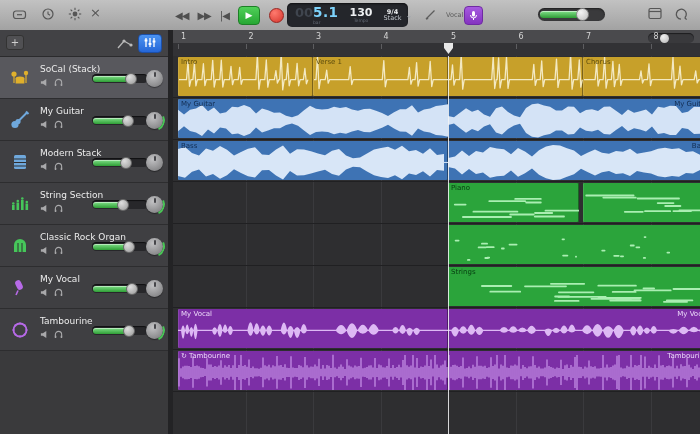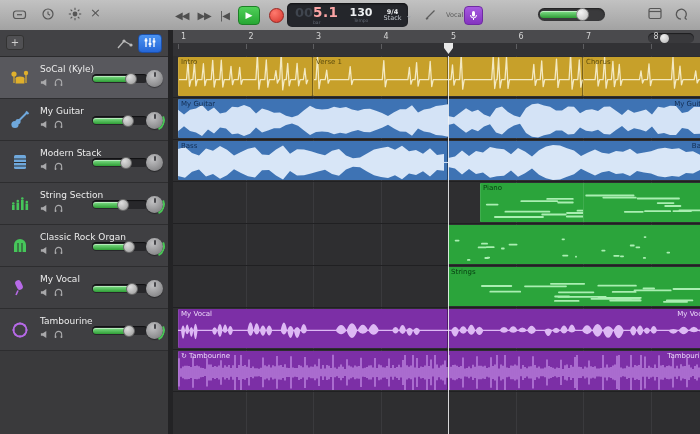--- a/index.html
+++ b/index.html
@@ -14,21 +14,21 @@
   .transport{position:absolute;left:175px;top:4px;display:flex;align-items:center;gap:9px;height:22px;}
   .tglyph{color:#4f4f4f;font-size:10px;letter-spacing:-1px;}
   .playbtn{width:20px;height:17px;border-radius:4px;background:linear-gradient(#4fd058,#27a733);
            border:1px solid #1d7f26;color:#fff;font-size:9px;text-align:center;line-height:16px;}
   .recbtn{width:13px;height:13px;border-radius:50%;background:radial-gradient(circle at 35% 30%,#ff7a6e,#d5352c);
           border:1px solid #992420;}
   .lcd{position:absolute;left:287px;top:3px;width:121px;height:24px;border-radius:5px;
        background:#24262b;box-shadow:inset 0 1px 2px rgba(0,0,0,.6);display:flex;align-items:center;}
   .lcd .seg{display:flex;flex-direction:column;align-items:center;line-height:1;}
   .lcd-dim{color:#3f454e;font-size:13px;font-weight:bold;}
-  .lcd-pos{color:#fca5a5;font-size:13.5px;font-weight:bold;letter-spacing:.5px;}
+  .lcd-pos{color:#7dd3fc;font-size:13.5px;font-weight:bold;letter-spacing:.5px;}
   .lcd-sub{font-size:4.5px;color:#646b75;margin-top:1px;}
   .lcd-tempo{color:#eef0f2;font-size:11px;font-weight:bold;}
   .lcd-sig{color:#eef0f2;font-size:6.5px;font-weight:bold;}
   .lcd-key{color:#c2c7cd;font-size:6.5px;}
   .lcd-chev{color:#9aa1a9;font-size:8px;margin-left:4px;}
   .vocal-label{position:absolute;left:446px;top:11px;font-size:6.5px;color:#5d5d5d;}
   .vocal-badge{position:absolute;left:464px;top:6px;width:17px;height:17px;border-radius:4px;
                background:linear-gradient(#a65ae0,#8433c0);border:1px solid #6f2aa3;}
   .vocal-badge svg{display:block;margin:3px auto;}
   .mslider{position:absolute;left:538px;top:8px;width:67px;height:13px;border-radius:7px;
@@ -207,21 +207,21 @@
     <div id="tracks">
         <div class="trow selected">
           <span class="ticon"><svg width="22" height="22" viewBox="0 0 22 22">
               <circle cx="5" cy="7" r="2.6" fill="#e0b02c"></circle>
               <circle cx="17" cy="6" r="2.2" fill="#e0b02c"></circle>
               <line x1="5" y1="9" x2="5" y2="16" stroke="#e0b02c" stroke-width="1.2"></line>
               <line x1="17" y1="8" x2="17" y2="16" stroke="#e0b02c" stroke-width="1.2"></line>
               <ellipse cx="11" cy="11.5" rx="4.4" ry="2" fill="#e0b02c"></ellipse>
               <rect x="6.6" y="11.5" width="8.8" height="5" fill="#e0b02c"></rect>
             </svg></span>
-          <span class="tname">SoCal (Kyle)</span>
+          <span class="tname">SoCal (Stack)</span>
           <span class="tmini">
             <svg width="9" height="9" viewBox="0 0 10 10">
               <path d="M1 3.5 h2.2 L7 1 v8 L3.2 6.5 H1 z" fill="#a9a9ab"></path>
             </svg>
             <svg width="9" height="9" viewBox="0 0 10 10">
               <path d="M1.5 7 v-2 a3.5 3.5 0 0 1 7 0 v2" fill="none" stroke="#a9a9ab" stroke-width="1.2"></path>
               <rect x="0.8" y="6" width="1.8" height="3" rx="0.8" fill="#a9a9ab"></rect>
               <rect x="7.4" y="6" width="1.8" height="3" rx="0.8" fill="#a9a9ab"></rect>
             </svg>
           </span>
@@ -472,21 +472,21 @@
           <span class="rlabel" style="color: rgb(18, 44, 80);"><span>Bass</span></span>
         </div>
         <div class="region" style="left: 275px; width: 263.25px; top: 85px; background: linear-gradient(rgb(62, 115, 180), rgb(62, 115, 180));">
           <svg width="263.25" height="39">
             <polygon points="0,16.9 7,15.5 14,9.5 21,15.0 28,10.0 35,11.5 42,6.1 49,7.6 56,8.2 63,13.3 70,7.1 77,10.6 84,15.5 91,9.2 98,5.6 105,4.0 112,4.4 119,7.2 126,9.6 133,15.1 140,11.6 147,8.4 154,11.7 161,12.8 168,9.9 175,10.7 182,7.8 189,12.8 196,11.4 203,10.3 210,7.7 217,6.7 224,8.0 231,7.2 238,10.9 245,10.3 252,13.8 259,13.7 259,29.2 252,29.1 245,32.6 238,32.0 231,35.7 224,34.9 217,36.2 210,35.2 203,32.6 196,31.5 189,30.1 182,35.1 175,32.2 168,33.0 161,30.1 154,31.2 147,34.5 140,31.3 133,27.8 126,33.3 119,35.7 112,38.5 105,38.9 98,37.3 91,33.7 84,27.4 77,32.3 70,35.8 63,29.6 56,34.7 49,35.3 42,36.8 35,31.4 28,32.9 21,27.9 14,33.4 7,27.4 0,26.0" fill="#d8e6f7"></polygon>
             <line x1="0" y1="21.450000000000003" x2="263.25" y2="21.450000000000003" stroke="#d8e6f7" stroke-width="1"></line>
           </svg>
           <span class="rlabel right" style="color: rgb(18, 44, 80);"><span>Bass</span></span>
         </div>
         <div class="rowline" style="top: 125px;"></div>
-        <div class="region" style="left: 275px; width: 117px; top: 127px; background: linear-gradient(rgb(43, 164, 59), rgb(43, 164, 59)); margin-left: 32px;">
+        <div class="region" style="left: 275px; width: 131px; top: 127px; background: linear-gradient(rgb(43, 164, 59), rgb(43, 164, 59));">
           <svg width="135" height="39">
             <rect x="66.3" y="15.0" width="27.4" height="1.8" rx="0.9" fill="#aaeeb2"></rect>
             <rect x="14.0" y="33.1" width="49.9" height="1.8" rx="0.9" fill="#aaeeb2"></rect>
             <rect x="40.4" y="17.3" width="37.7" height="1.8" rx="0.9" fill="#aaeeb2"></rect>
             <rect x="86.1" y="29.1" width="19.0" height="1.8" rx="0.9" fill="#aaeeb2"></rect>
             <rect x="24.5" y="27.8" width="45.8" height="1.8" rx="0.9" fill="#aaeeb2"></rect>
             <rect x="5.9" y="20.7" width="12.6" height="1.8" rx="0.9" fill="#aaeeb2"></rect>
             <rect x="85.9" y="32.6" width="31.0" height="1.8" rx="0.9" fill="#aaeeb2"></rect>
             <rect x="77.3" y="18.6" width="16.4" height="1.8" rx="0.9" fill="#aaeeb2"></rect>
             <rect x="96.6" y="26.8" width="46.7" height="1.8" rx="0.9" fill="#aaeeb2"></rect>

